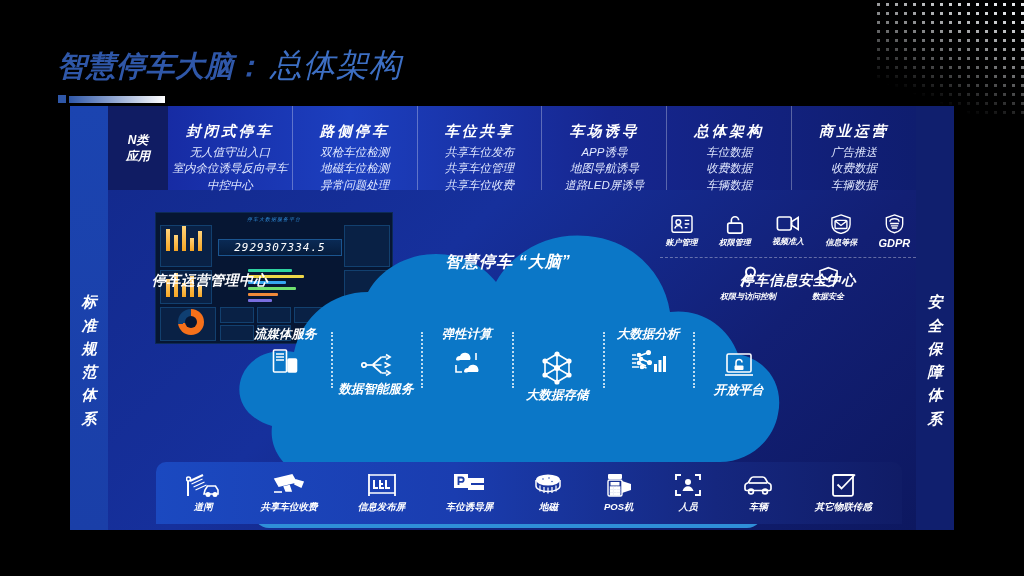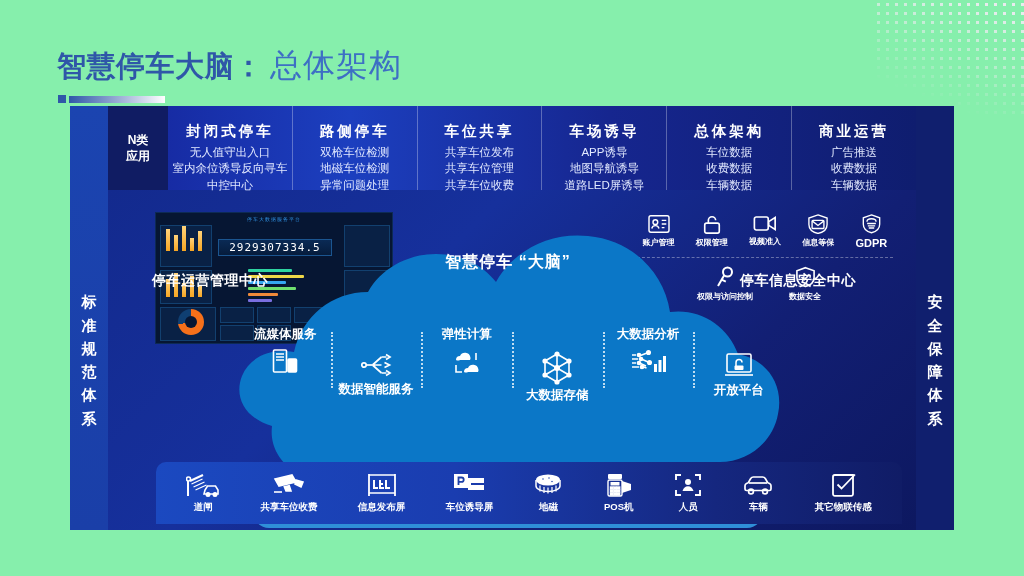--- a/index.html
+++ b/index.html
@@ -6,22 +6,23 @@
   * { box-sizing: border-box; margin: 0; padding: 0; }
   html, body {
     width: 1024px; height: 576px;
     background: #ffffff;
     font-family: "Liberation Sans", "DejaVu Sans", sans-serif;
     overflow: hidden;
   }
   #slide {
     position: relative;
     width: 1024px; height: 576px;
-    background: #86efac;
+    background: #000000;
     overflow: hidden;
+    font-style: italic;
   }
 
   
   .dot-grid {
     position: absolute;
     top: 0; right: 0;
     width: 150px; height: 118px;
     background-image: radial-gradient(#e9ebee 1.5px, transparent 1.6px);
     background-size: 9px 9px;
     -webkit-mask-image: linear-gradient(200deg, rgba(0,0,0,1) 10%, rgba(0,0,0,0) 78%);
@@ -142,21 +143,21 @@
     overflow: hidden;
     z-index: 2;
   }
   .dash .dash-title {
     position: absolute; left: 0; right: 0; top: 3px;
     text-align: center; color: #2f8fe0; font-size: 5px;
     letter-spacing: 1px;
   }
   .dash .bignum {
     position: absolute; left: 62px; top: 26px;
-    width: 114px; height: 17px;
+    width: 124px; height: 17px;
     background: linear-gradient(to bottom,#0a2a55,#061c3c);
     border: 1px solid #1b5590;
     color: #ffffff; font-family: "DejaVu Sans Mono","Liberation Mono",monospace;
     font-size: 11px; letter-spacing: 1px;
     display: flex; align-items: center; justify-content: center;
   }
   .dash .pcard {
     position: absolute; background: rgba(12,40,80,0.62);
     border: 1px solid #12406f;
   }
@@ -170,21 +171,21 @@
     width: 26px; height: 26px; border-radius: 50%;
     background: conic-gradient(#f6701a 0 72%, #0f3f72 72% 100%);
   }
   .dash .donut::after {
     content: ""; position: absolute; left: 7px; top: 7px;
     width: 12px; height: 12px; border-radius: 50%; background: #061633;
   }
 
   
   .sec-grid {
-    position: absolute; right: 23px; top: 24px;
+    position: absolute; right: 0; top: 24px;
     width: 256px;
     z-index: 3;
   }
   .sec-row {
     display: flex; justify-content: flex-end; gap: 10px;
   }
   .sec-row.row2 {
     margin-top: 8px; padding-top: 8px;
     border-top: 1px dashed rgba(255,255,255,0.35);
     justify-content: center; gap: 34px;

